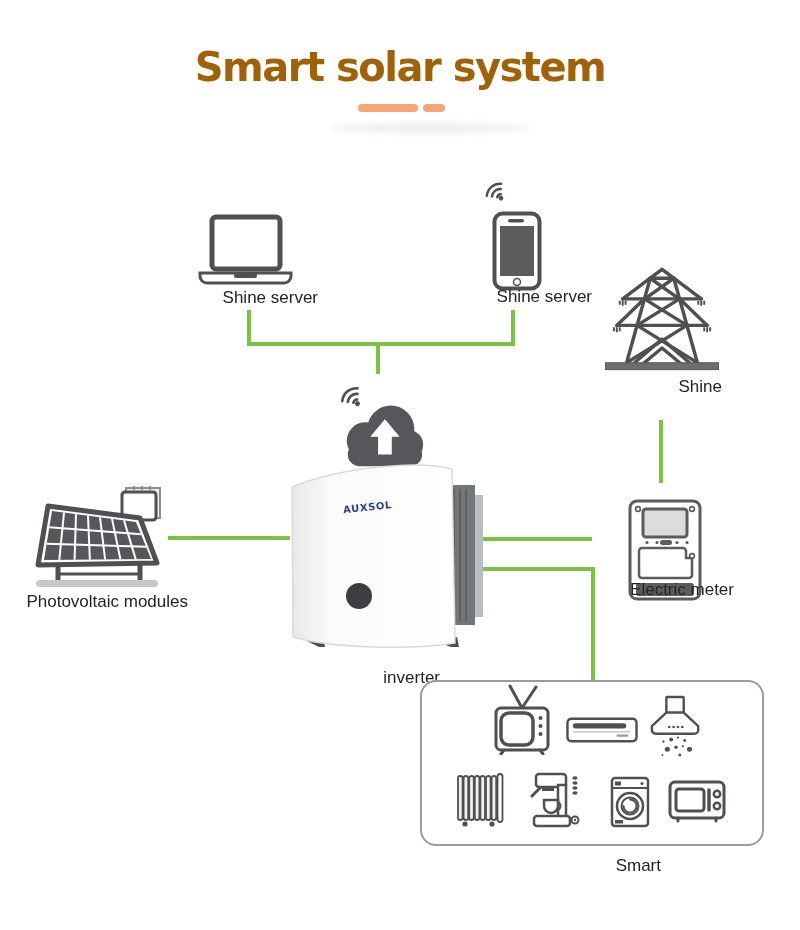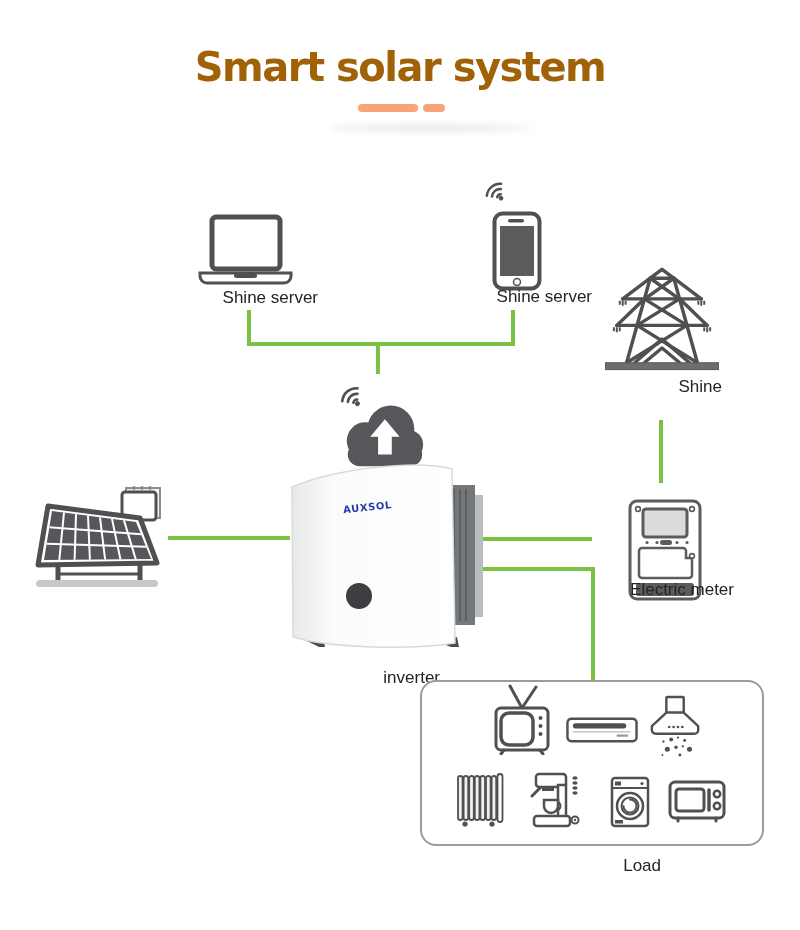--- a/index.html
+++ b/index.html
@@ -182,20 +182,21 @@
         <path d="M36 26.6 L31.3 73.9"></path>
         <path d="M48 28.1 L46.6 73.7"></path>
         <path d="M60 29.7 L61.9 73.6"></path>
         <path d="M72 31.3 L77.1 73.4"></path>
         <path d="M84 32.9 L92.4 73.3"></path>
         <path d="M96 34.4 L107.7 73.1"></path>
       </g>
       <rect x="8" y="94" width="122" height="7" rx="3.5" fill="#c8c8c8"></rect>
     </svg>
   </div>
+  <div class="abs node-label lbl-pv">Photovoltaic modules</div>
 
   <div class="abs inv-wrap">
     <svg viewBox="0 0 212 200">
       <defs>
         <linearGradient id="invBody" x1="0" y1="0" x2="1" y2="0">
           <stop offset="0" stop-color="#e7e8e8"></stop>
           <stop offset="0.25" stop-color="#fbfbfb"></stop>
           <stop offset="1" stop-color="#ffffff"></stop>
         </linearGradient>
       </defs>
@@ -347,15 +348,15 @@
       <rect x="8" y="9" width="28" height="22" rx="3" fill="#fff" stroke="#4e5052" stroke-width="3"></rect>
       <path d="M41 10 V30" stroke="#4e5052" stroke-width="3.5" stroke-linecap="round"></path>
       <circle cx="49" cy="14" r="3.2" fill="#fff" stroke="#4e5052" stroke-width="2.5"></circle>
       <circle cx="49" cy="26" r="3.2" fill="#fff" stroke="#4e5052" stroke-width="2.5"></circle>
       <g stroke="#4e5052" stroke-width="3" stroke-linecap="round">
         <path d="M10 38 v3 M48 38 v3"></path>
       </g>
     </svg>
   </div>
 
-  <div class="abs node-label lbl-load">Load</div>
+  <div class="abs node-label lbl-load">Smart</div>
 
 </div>
 
 </body></html>

